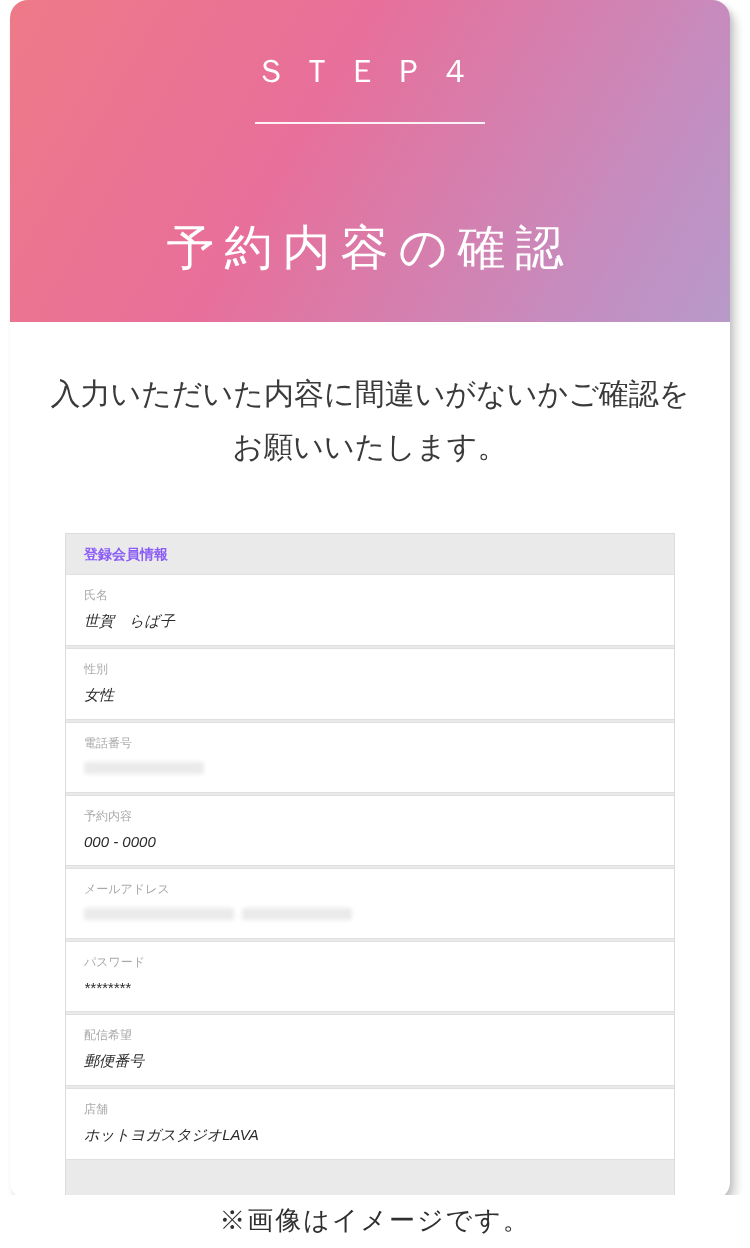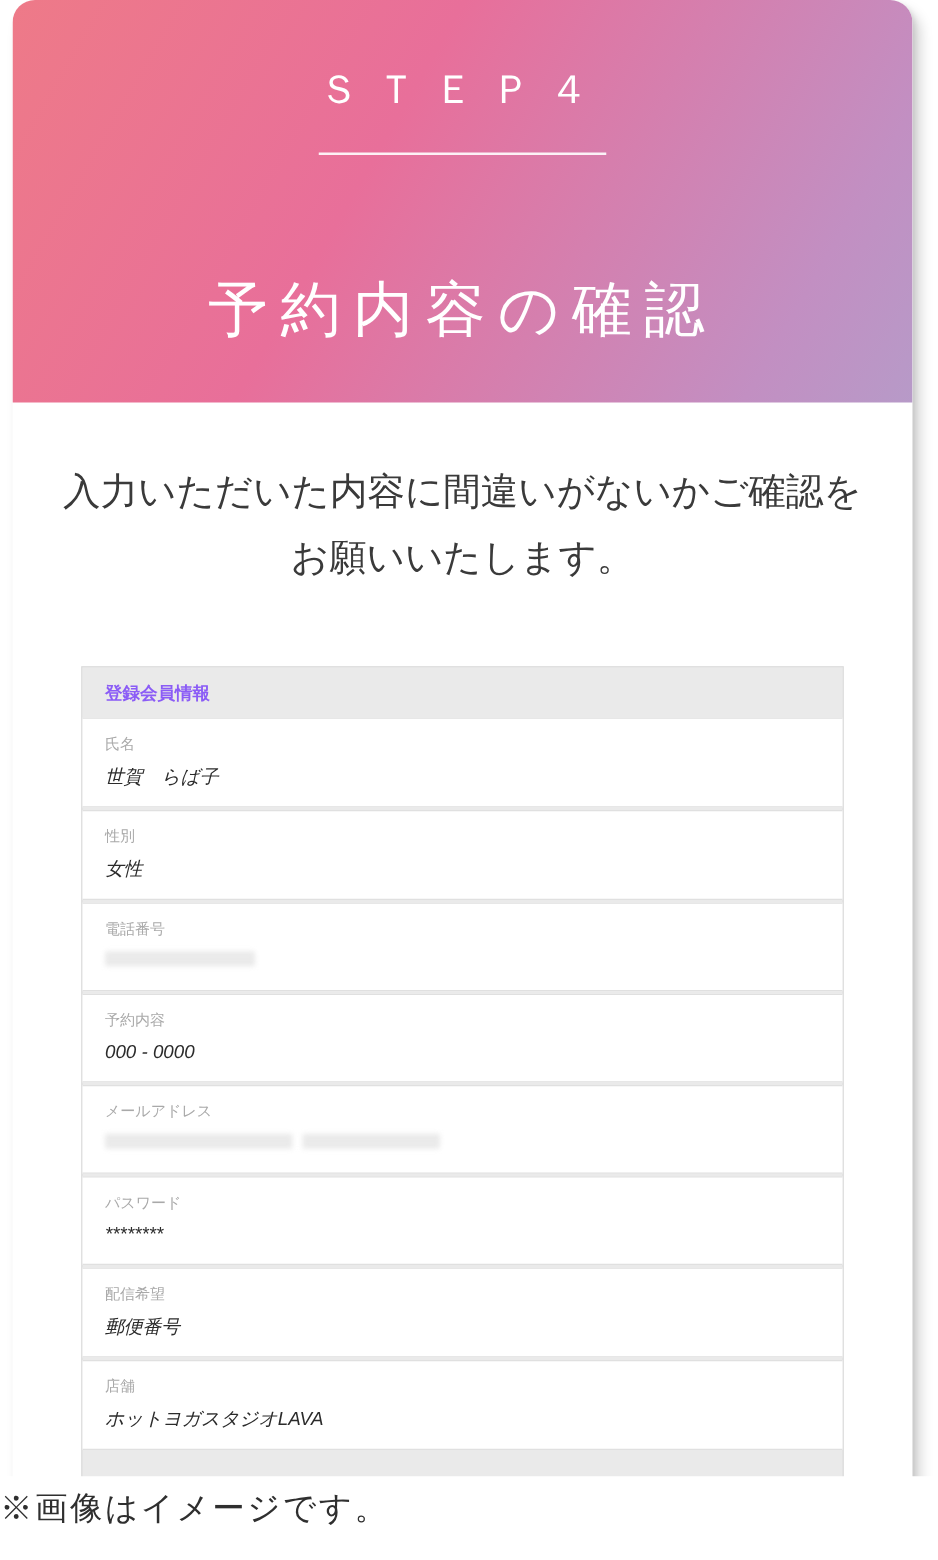--- a/index.html
+++ b/index.html
@@ -93,22 +93,22 @@
       background: #d9d9d9;
       height: 12px;
       border-radius: 1px;
       filter: blur(2px);
       opacity: 0.55;
     }
     .caption {
       position: absolute;
       left: 0;
       right: 0;
-      bottom: 20px;
-      text-align: left;
+      bottom: 6px;
+      text-align: center;
       font-size: 26px;
       color: #2f2f2f;
       font-weight: 500;
       letter-spacing: 2px;
       background: #ffffff;
       padding: 8px 0 4px 0;
     }
   </style>
 </head>
 <body>

